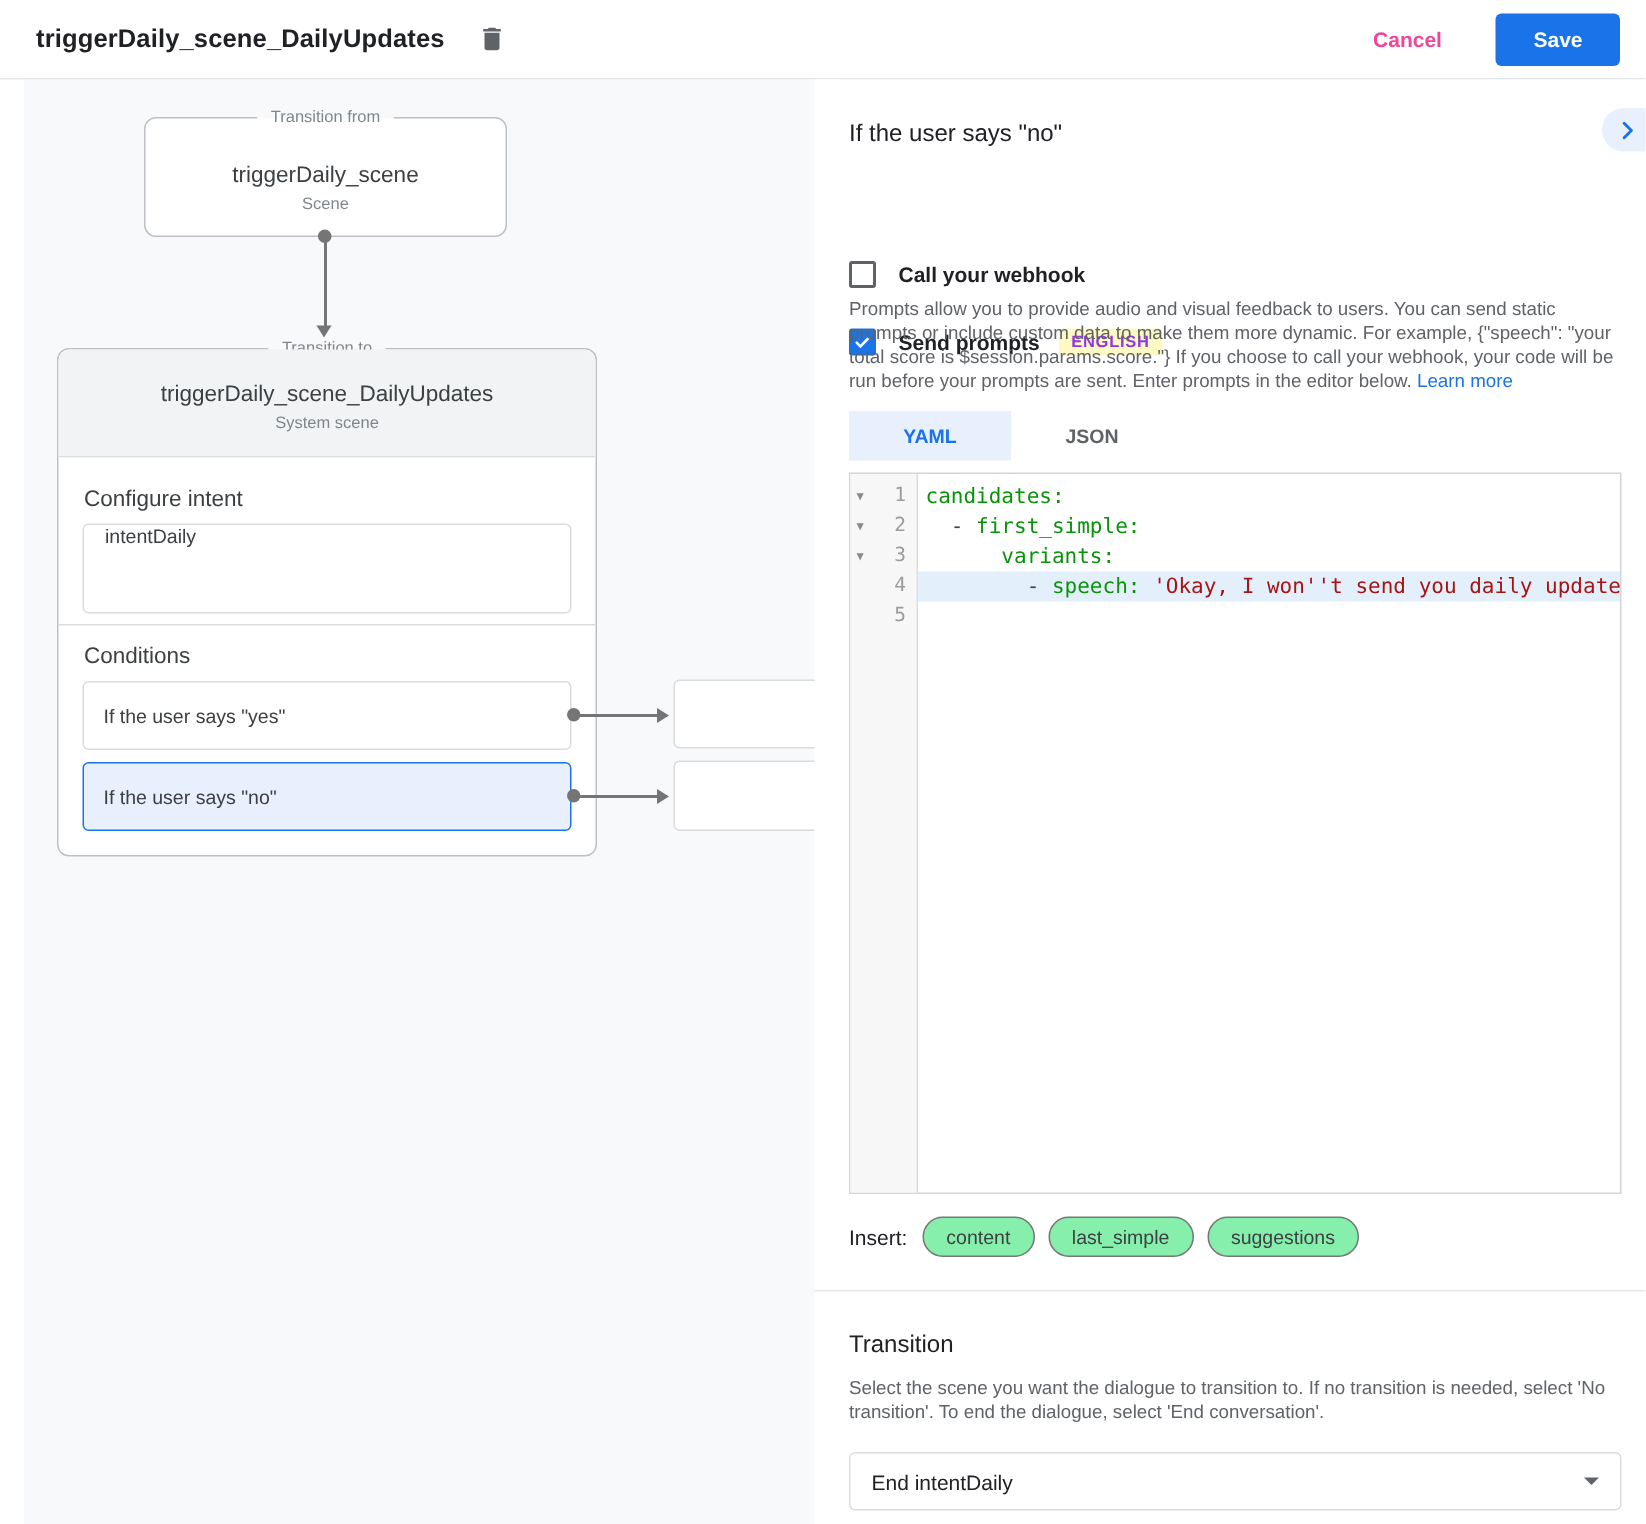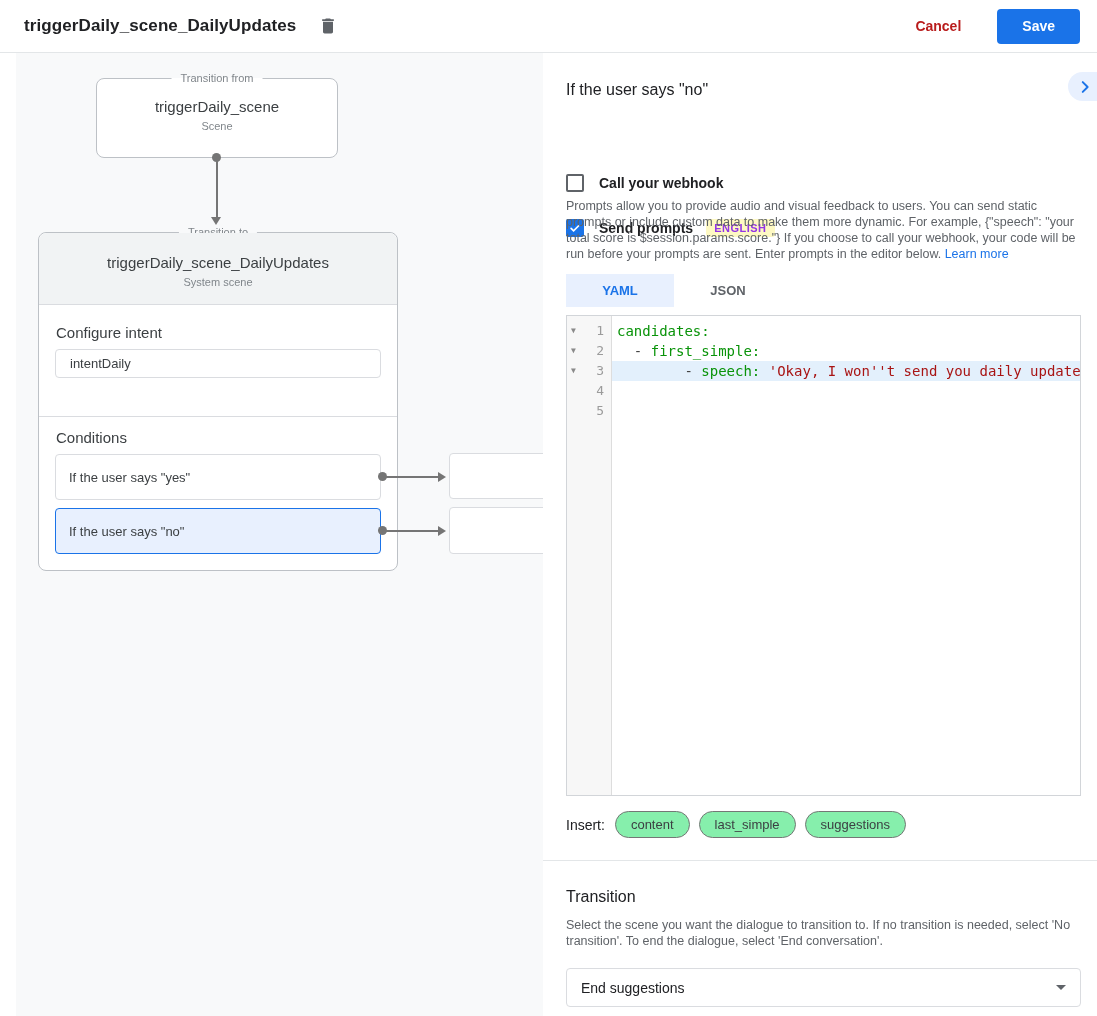--- a/index.html
+++ b/index.html
@@ -13,53 +13,53 @@
   
   .topbar{
     position:absolute; left:0; top:0; width:1097px; height:53px;
     background:#fff; border-bottom:1px solid #e3e6e8;
     display:flex; align-items:center; padding:0 17px 0 24px;
   }
   .topbar-title{ font-size:17px; font-weight:700; color:#202124; letter-spacing:.1px;}
   .trash-btn{ margin-left:18px; width:28px; height:28px; border:none; background:transparent;
     display:flex; align-items:center; justify-content:center; cursor:pointer;}
   .topbar-spacer{ flex:1; }
-  .cancel-btn{ border:none; background:transparent; color:#b91c1c; font-size:14px;
+  .cancel-btn{ border:none; background:transparent; color:#ec4899; font-size:14px;
     font-weight:700; padding:8px 16px; cursor:pointer; font-family:inherit;}
   .save-btn{ margin-left:20px; background:#1a73e8; color:#fff; border:none; border-radius:4px;
     font-size:14px; font-weight:700; padding:0 25px; height:35px; cursor:pointer; font-family:inherit;}
 
   
   .canvas{
     position:absolute; left:16px; top:53px; width:543px; height:963px;
     background:#f8f9fa; overflow:hidden;
   }
   .node{ position:absolute; background:#fff; border:1px solid #bdc1c6; border-radius:8px; }
   .node-legend{
     position:absolute; top:-8px; left:50%; transform:translateX(-50%);
     font-size:11px; color:#80868b; padding:0 9px; white-space:nowrap; line-height:15px;
   }
   .legend-from{ background:linear-gradient(to bottom,#f8f9fa 50%,#ffffff 50%); }
   .legend-to{ background:linear-gradient(to bottom,#f8f9fa 50%,#f1f3f4 50%); }
   .node-title{ text-align:center; font-size:15px; color:#3c4043; }
   .node-sub{ text-align:center; font-size:11px; color:#80868b; margin-top:5px; }
 
   .node-from{ left:80px; top:25px; width:242px; height:80px; }
-  .node-from .node-title{ margin-top:19px; }
+  .node-from .node-title{ margin-top:29px; }
 
   .node-to{ left:22px; top:179px; width:360px; height:339px; }
   .node-to-header{ position:absolute; left:0; top:0; right:0; height:72px;
     background:#f1f3f4; border-bottom:1px solid #dadce0; border-radius:8px 8px 0 0;}
   .node-to-header .node-title{ margin-top:21px; }
 
   .section-label{ position:absolute; left:17px; font-size:15px; color:#3c4043; }
   .intent-box{
-    position:absolute; left:16px; right:16px; top:116px; height:29px;
+    position:absolute; left:16px; right:16px; top:116px; height:60px;
     border:1px solid #dadce0; border-radius:4px; background:#fff;
-    display:flex; align-items:center; padding-left:14px; font-size:13px; color:#3c4043;
+    display:flex; padding-left:14px; font-size:13px; color:#3c4043;
   }
   .node-divider{ position:absolute; left:0; right:0; top:183px; border-top:1px solid #dadce0; }
 
   .cond-row{
     position:absolute; left:16px; right:16px; height:46px;
     border:1px solid #dadce0; border-radius:4px; background:#fff;
     display:flex; align-items:center; padding-left:13px; font-size:13px; color:#3c4043;
     cursor:pointer;
   }
   .cond-row.selected{ background:#e8f0fe; border:1px solid #1a73e8; }
@@ -229,34 +229,35 @@
     <div class="gutter">
       <div class="gutter-row"><span class="fold">▼</span><span>1</span></div>
       <div class="gutter-row"><span class="fold">▼</span><span>2</span></div>
       <div class="gutter-row"><span class="fold">▼</span><span>3</span></div>
       <div class="gutter-row"><span>4</span></div>
       <div class="gutter-row"><span>5</span></div>
     </div>
     <div class="code">
       <div class="code-row"><span class="tok-key">candidates:</span></div>
       <div class="code-row"><span class="tok-plain">  - </span><span class="tok-key">first_simple:</span></div>
+      <div class="code-row"><span class="tok-plain">      </span><span class="tok-key">variants:</span></div>
       <div class="code-row hl"><span class="tok-plain">        - </span><span class="tok-key">speech:</span><span class="tok-plain"> </span><span class="tok-string">'Okay, I won''t send you daily update</span></div>
       <div class="code-row"></div>
     </div>
   </div>
 
   <div class="insert-row">
     <span class="insert-label">Insert:</span>
     <button class="chip">content</button>
     <button class="chip">last_simple</button>
     <button class="chip">suggestions</button>
   </div>
 
   <div class="panel-divider"></div>
 
   <div class="transition-heading">Transition</div>
   <p class="transition-desc">Select the scene you want the dialogue to transition to. If no transition is needed, select 'No transition'. To end the dialogue, select 'End conversation'.</p>
 
   <div class="dropdown">
-    <span>End suggestions</span>
+    <span>End intentDaily</span>
     <span class="dropdown-caret"></span>
   </div>
 </div>
 
 </body></html>

